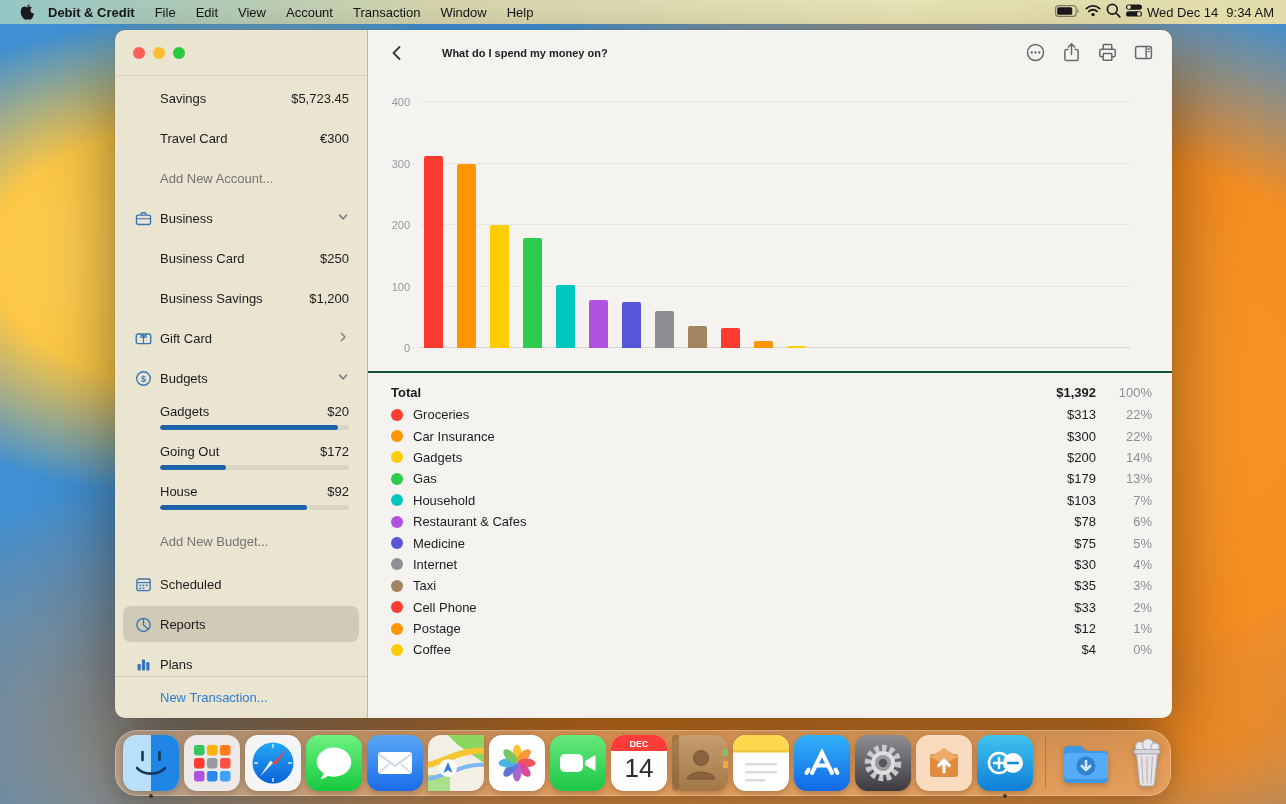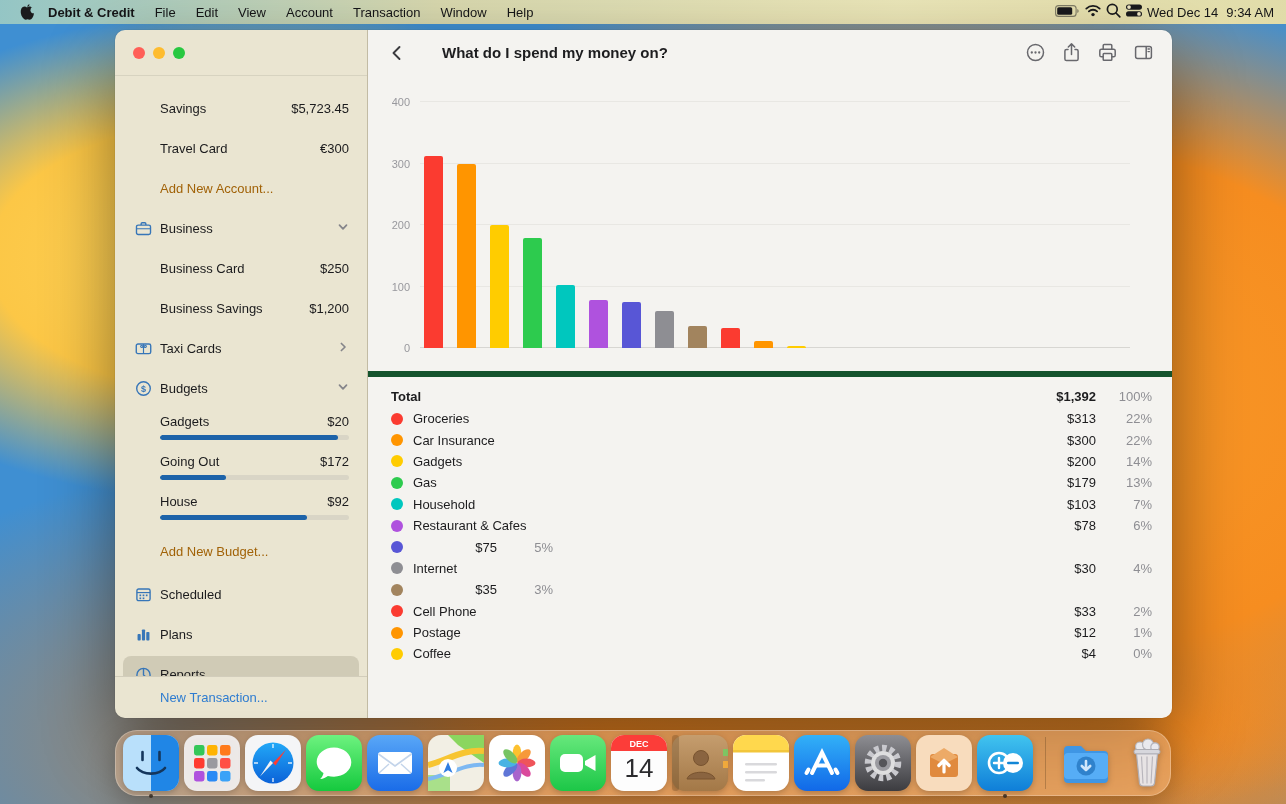--- a/index.html
+++ b/index.html
@@ -21,50 +21,50 @@
   .menubar-right{margin-left:auto;display:flex;align-items:center;gap:5px;}
   .menubar-right .clock{display:flex;gap:8px;}
   
   .window{position:absolute;left:115px;top:30px;width:1057px;height:688px;display:flex;
     border-radius:10px;overflow:hidden;box-shadow:0 28px 70px rgba(0,0,0,.45),0 0 1px rgba(0,0,0,.4);}
   .sidebar{width:253px;background:#eae5d1;display:flex;flex-direction:column;box-sizing:border-box;
     border-right:1px solid rgba(120,110,80,.35);}
   .side-titlebar{height:45px;flex:none;display:flex;align-items:center;padding-left:18px;gap:8px;}
   .tl{width:12px;height:12px;border-radius:50%;}
   .tl.red{background:#ff5f57;} .tl.yellow{background:#febc2e;} .tl.green{background:#28c840;}
-  .side-list{flex:1;border-top:1px solid rgba(0,0,0,.08);overflow:hidden;padding-top:12px;}
+  .side-list{flex:1;border-top:1px solid rgba(0,0,0,.08);overflow:hidden;padding-top:2px;}
   .srow{height:40px;display:flex;align-items:center;padding:0 18px 0 20px;font-size:13px;color:#1b1b1d;}
   .srow .icon{width:17px;height:17px;margin-right:8px;flex:none;display:flex;align-items:center;}
   .srow .lbl{flex:1;white-space:nowrap;}
   .srow .val{text-align:left;white-space:nowrap;}
   .srow .chev{margin-left:auto;}
   .srow.child{padding-left:45px;}
-  .srow.link .lbl{color:#a16207;}
+  .srow.link .lbl{color:#737373;}
   .srow.selected{height:36px;margin:2px 8px;padding:0 10px 0 12px;background:rgba(84,78,56,.17);border-radius:8px;}
   .brow{height:40px;padding:2px 18px 0 45px;box-sizing:border-box;font-size:13px;color:#1b1b1d;}
   .brow .line1{display:flex;height:22px;align-items:center;}
   .brow .line1 .lbl{flex:1;}
   .ptrack{margin-top:3px;height:5px;border-radius:2.5px;background:#d9d5c6;overflow:hidden;}
   .pfill{height:100%;border-radius:2.5px;background:#1d63a9;}
   .side-footer{flex:none;height:41px;border-top:1px solid rgba(0,0,0,.1);display:flex;align-items:center;
     padding-left:45px;font-size:13px;color:#2e7cd0;}
   
   .content{flex:1;background:#f4f3f0;display:flex;flex-direction:column;min-width:0;}
   .main-header{height:45px;flex:none;display:flex;align-items:center;padding:0 18px 0 18px;}
   .back-btn{width:22px;height:24px;display:flex;align-items:center;justify-content:center;}
-  .main-title{margin-left:34px;font-size:15px;font-weight:700;color:#1d1d1f;}
+  .main-title{margin-left:34px;font-size:11px;font-weight:700;color:#1d1d1f;}
   .header-icons{margin-left:auto;display:flex;align-items:center;gap:15px;}
   .hicon{width:21px;height:21px;display:flex;align-items:center;justify-content:center;}
   .chart-wrap{height:296px;flex:none;box-sizing:border-box;padding:27px 42px 23px 52px;}
   .plot{position:relative;height:100%;}
   .gridline{position:absolute;left:0;right:0;height:1px;background:#e8e7e3;}
   .gridline.zero{background:#d7d6d2;}
   .ylabel{position:absolute;left:-46px;width:36px;text-align:right;font-size:11px;color:#98989d;}
   .bar{position:absolute;bottom:0;width:19px;border-radius:2px 2px 0 0;}
-  .table-wrap{flex:1;border-top:6px solid #14532d;padding:7px 20px 0 23px;}
+  .table-wrap{flex:1;border-top:2px solid #14532d;padding:7px 20px 0 23px;}
   .trow{display:flex;align-items:center;height:21.4px;font-size:13px;color:#1c1c1e;}
   .trow.total{height:24px;}
   .trow.total .lbl,.trow.total .amt{font-weight:700;}
   .trow .dot{width:12px;height:12px;border-radius:50%;margin-right:10px;flex:none;}
   .trow .lbl{flex:1;}
   .trow .amt{width:84px;text-align:right;}
   .trow .pct{width:56px;text-align:right;color:#8e8e93;}
   
   .dock{position:absolute;left:115px;top:730px;width:1056px;height:66px;border-radius:22px;
     background:rgba(255,202,158,.4);backdrop-filter:blur(20px);
@@ -190,21 +190,21 @@
         </div>
 
         <div class="srow">
           <span class="icon">
             <svg width="17" height="17" viewBox="0 0 16 16">
                 <rect x="1.2" y="3.8" width="13.6" height="9" rx="1.6" fill="none" stroke="#3776b8" stroke-width="1.3"></rect>
                 <path d="M8 3.8 V12.8" stroke="#3776b8" stroke-width="1.1"></path>
                 <path d="M8 6.4 C6.6 4.6 4.8 5 5.4 6.4 C5.9 7.5 7.2 6.8 8 6.4 Z M8 6.4 C9.4 4.6 11.2 5 10.6 6.4 C10.1 7.5 8.8 6.8 8 6.4 Z" fill="none" stroke="#3776b8" stroke-width="1"></path>
               </svg>
           </span>
-          <span class="lbl">Taxi Cards</span>
+          <span class="lbl">Gift Card</span>
           <span class="chev">
             <svg width="12" height="12" viewBox="0 0 12 12">
                 <path d="M4.4 2.5 L8 6 L4.4 9.5" fill="none" stroke="#85858a" stroke-width="1.7" stroke-linecap="round" stroke-linejoin="round"></path>
               </svg>
           </span>
         </div>
 
         <div class="srow">
           <span class="icon">
             <svg width="17" height="17" viewBox="0 0 16 16">
@@ -261,40 +261,40 @@
                   <rect x="4.2" y="8" width="1.6" height="1.6"></rect>
                   <rect x="7.2" y="8" width="1.6" height="1.6"></rect>
                   <rect x="10.2" y="8" width="1.6" height="1.6"></rect>
                   <rect x="4.2" y="10.8" width="1.6" height="1.6"></rect>
                   <rect x="7.2" y="10.8" width="1.6" height="1.6"></rect>
                 </g>
               </svg>
           </span>
           <span class="lbl">Scheduled</span>
         </div>
+        <div class="srow selected">
+          <span class="icon">
+            <svg width="17" height="17" viewBox="0 0 16 16">
+                <circle cx="8" cy="8.4" r="6.2" fill="none" stroke="#3776b8" stroke-width="1.3"></circle>
+                <path d="M8 2.2 V8.4 L12.6 12.4" fill="none" stroke="#3776b8" stroke-width="1.3"></path>
+              </svg>
+          </span>
+          <span class="lbl">Reports</span>
+        </div>
         <div class="srow">
           <span class="icon">
             <svg width="17" height="17" viewBox="0 0 16 16">
                 <g fill="#3776b8">
                   <rect x="2.4" y="7.6" width="3" height="6" rx="0.8"></rect>
                   <rect x="6.5" y="3.2" width="3" height="10.4" rx="0.8"></rect>
                   <rect x="10.6" y="5.6" width="3" height="8" rx="0.8"></rect>
                 </g>
               </svg>
           </span>
           <span class="lbl">Plans</span>
-        </div>
-        <div class="srow selected">
-          <span class="icon">
-            <svg width="17" height="17" viewBox="0 0 16 16">
-                <circle cx="8" cy="8.4" r="6.2" fill="none" stroke="#3776b8" stroke-width="1.3"></circle>
-                <path d="M8 2.2 V8.4 L12.6 12.4" fill="none" stroke="#3776b8" stroke-width="1.3"></path>
-              </svg>
-          </span>
-          <span class="lbl">Reports</span>
         </div>
       </div>
       <div class="side-footer">
         <span>New Transaction...</span>
       </div>
     </aside>
 
     <main class="content">
       <div class="main-header">
         <span class="back-btn">
@@ -406,33 +406,35 @@
 
   <div class="trow">
     <span class="dot" style="background: rgb(175, 82, 222);"></span>
     <span class="lbl">Restaurant &amp; Cafes</span>
     <span class="amt">$78</span>
     <span class="pct">6%</span>
   </div>
 
   <div class="trow">
     <span class="dot" style="background: rgb(88, 86, 214);"></span>
+    <span class="lbl">Medicine</span>
     <span class="amt">$75</span>
     <span class="pct">5%</span>
   </div>
 
   <div class="trow">
     <span class="dot" style="background: rgb(142, 142, 147);"></span>
     <span class="lbl">Internet</span>
     <span class="amt">$30</span>
     <span class="pct">4%</span>
   </div>
 
   <div class="trow">
     <span class="dot" style="background: rgb(162, 132, 94);"></span>
+    <span class="lbl">Taxi</span>
     <span class="amt">$35</span>
     <span class="pct">3%</span>
   </div>
 
   <div class="trow">
     <span class="dot" style="background: rgb(251, 59, 48);"></span>
     <span class="lbl">Cell Phone</span>
     <span class="amt">$33</span>
     <span class="pct">2%</span>
   </div>

